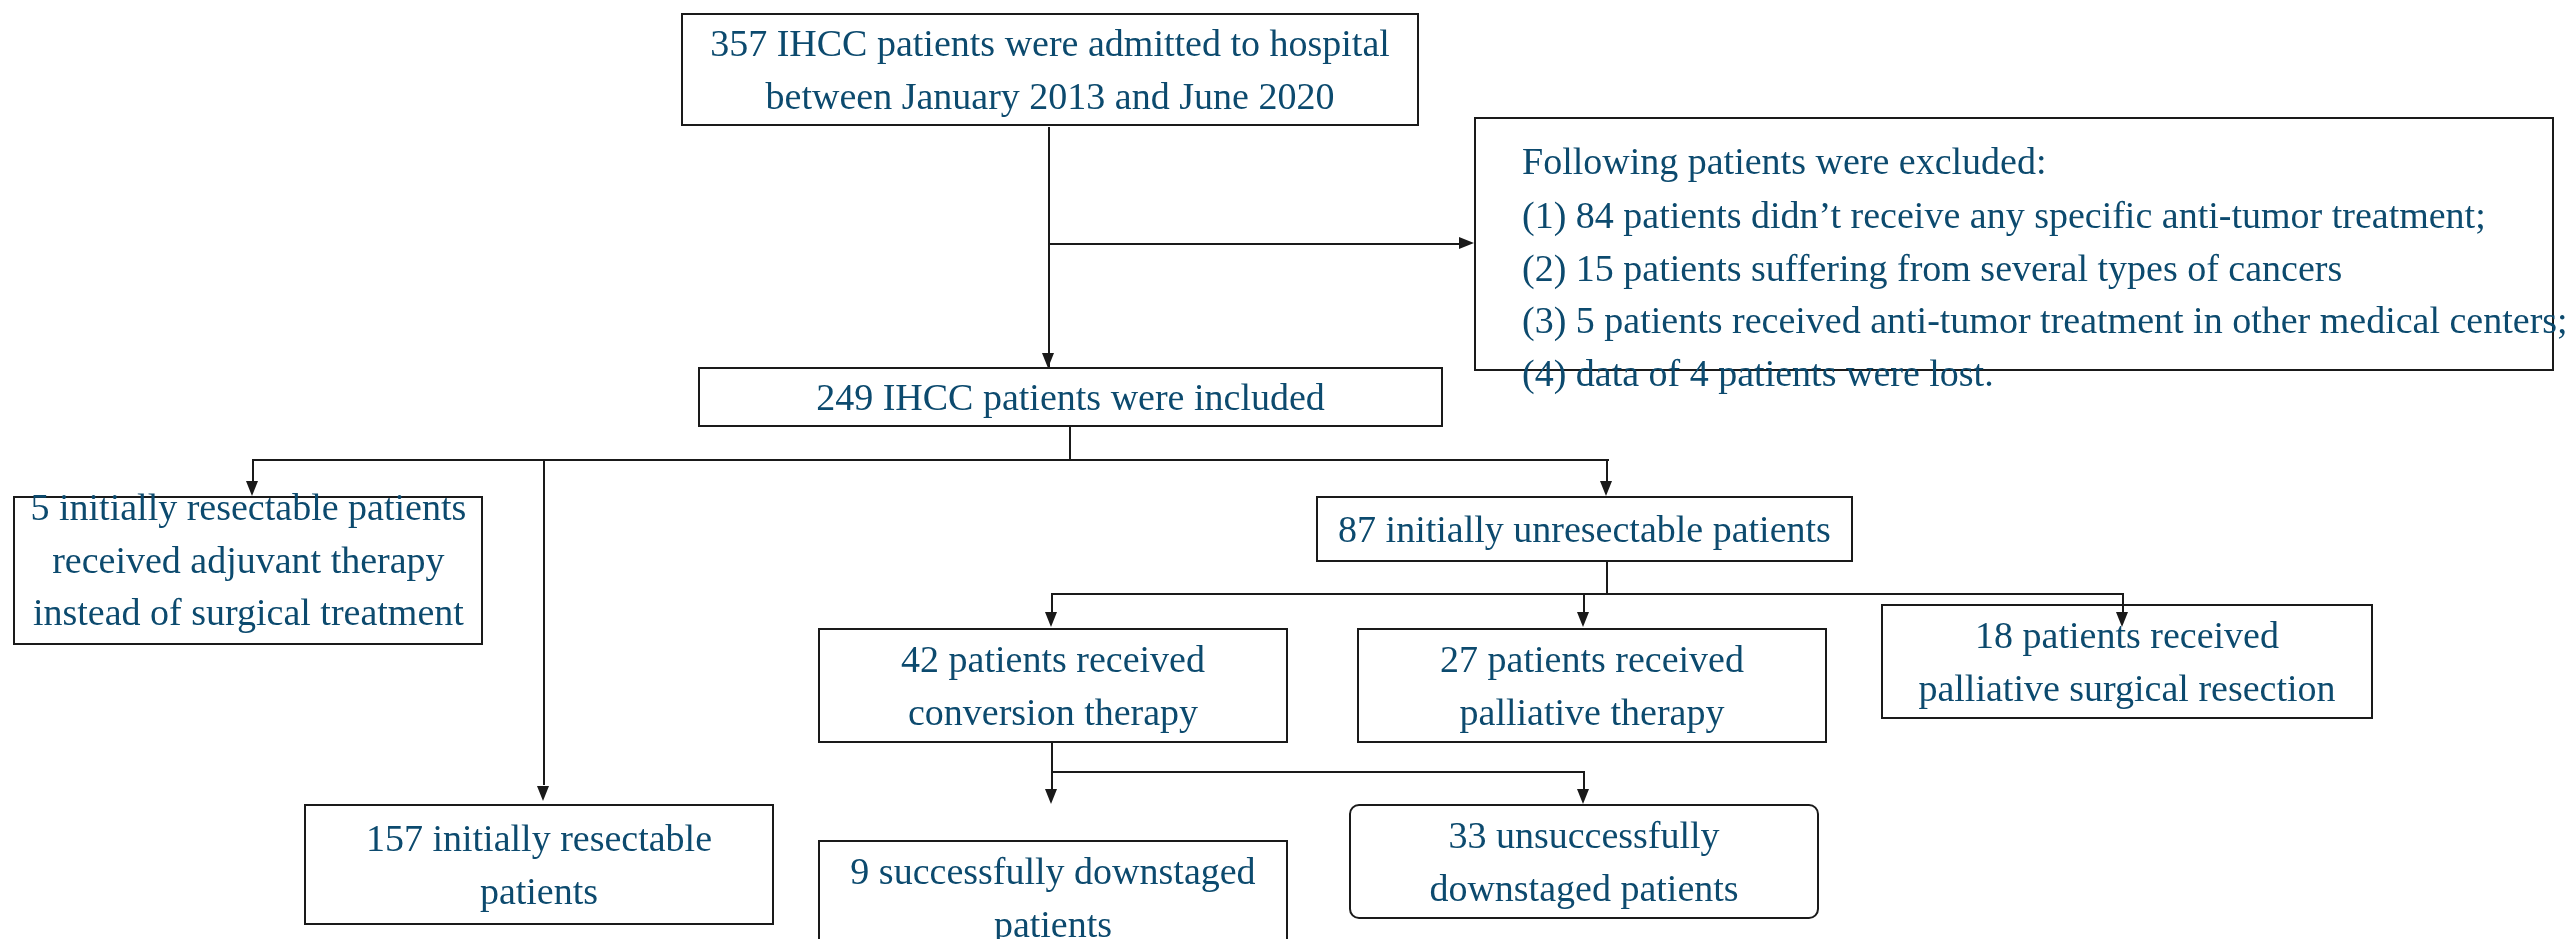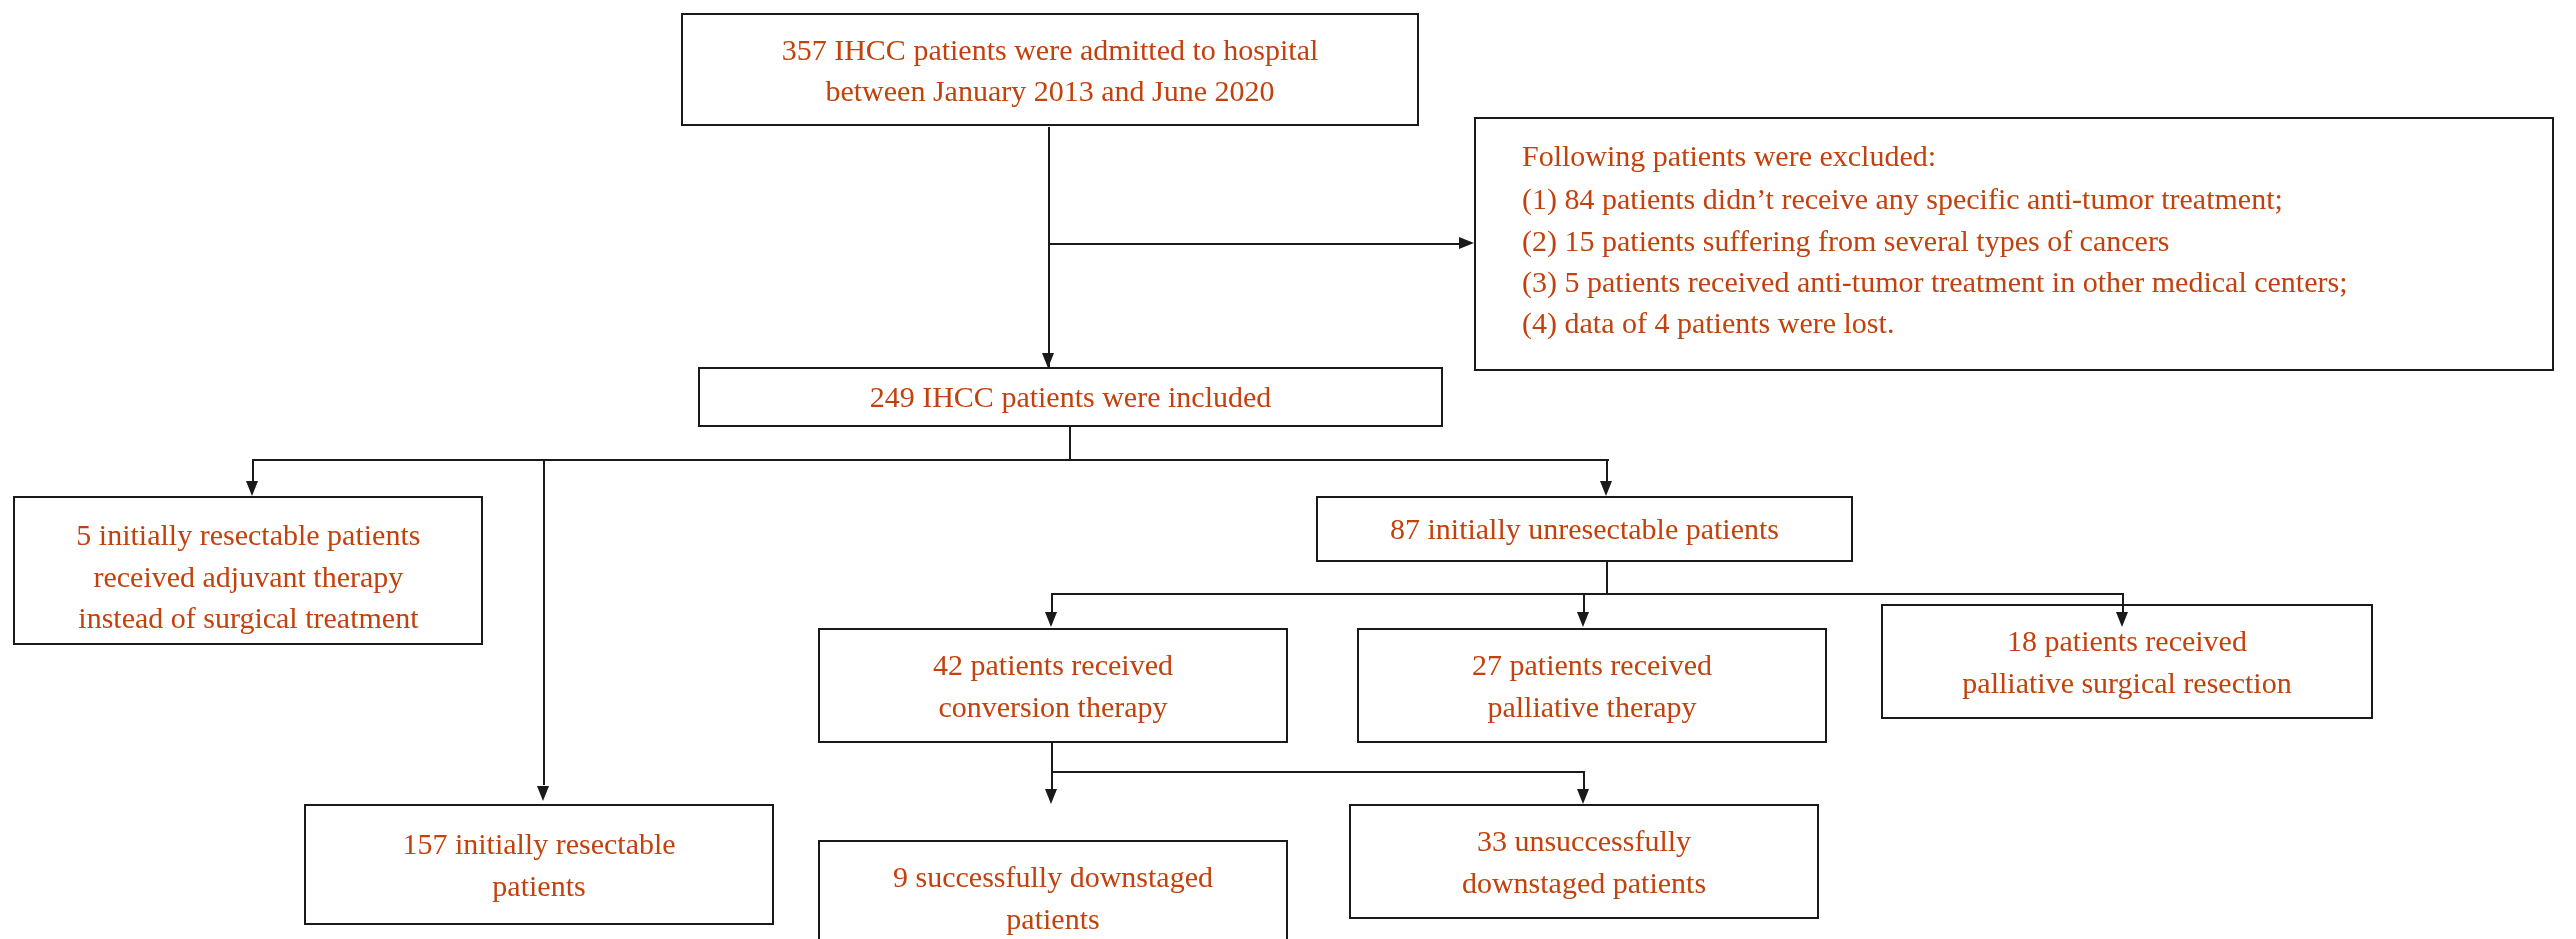--- a/index.html
+++ b/index.html
@@ -17,22 +17,22 @@
   }
   .node {
     position: absolute;
     box-sizing: border-box;
     border: 2.2px solid #1a1a1a;
     background: #ffffff;
     display: flex;
     align-items: center;
     justify-content: center;
     text-align: center;
-    color: #c2410c;
-    font-size: 30px;
+    color: #0c4a6e;
+    font-size: 38px;
     line-height: 1.38;
     padding: 4.5px 10.4px;
   }
   .node.left-align {
     justify-content: flex-start;
     text-align: left;
     padding: 16.4px 15px 16.4px 34px;
     align-items: flex-start;
   }
   .node .txt {
@@ -114,21 +114,21 @@
   <div class="node" style="left:304px; top:804px; width:470px; height:121px;">
     <span class="txt">157 initially resectable
 patients</span>
   </div>
 
   <div class="node" style="left:818px; top:840px; width:470px; height:115px;">
     <span class="txt">9 successfully downstaged
 patients</span>
   </div>
 
-  <div class="node" style="left:1349px; top:804px; width:470px; height:115px;">
+  <div class="node" style="left:1349px; top:804px; width:470px; height:115px;border-radius:10px;">
     <span class="txt">33 unsuccessfully
 downstaged patients</span>
   </div>
 
   <div class="edge v" style="left:1048px; top:127px; height:241px;"></div>
   <div class="arrow-down" style="left:1042px; top:353px;"></div>
 
   <div class="edge h" style="left:1048px; top:243px; width:412px;"></div>
   <div class="arrow-right" style="left:1459px; top:237px;"></div>
 

